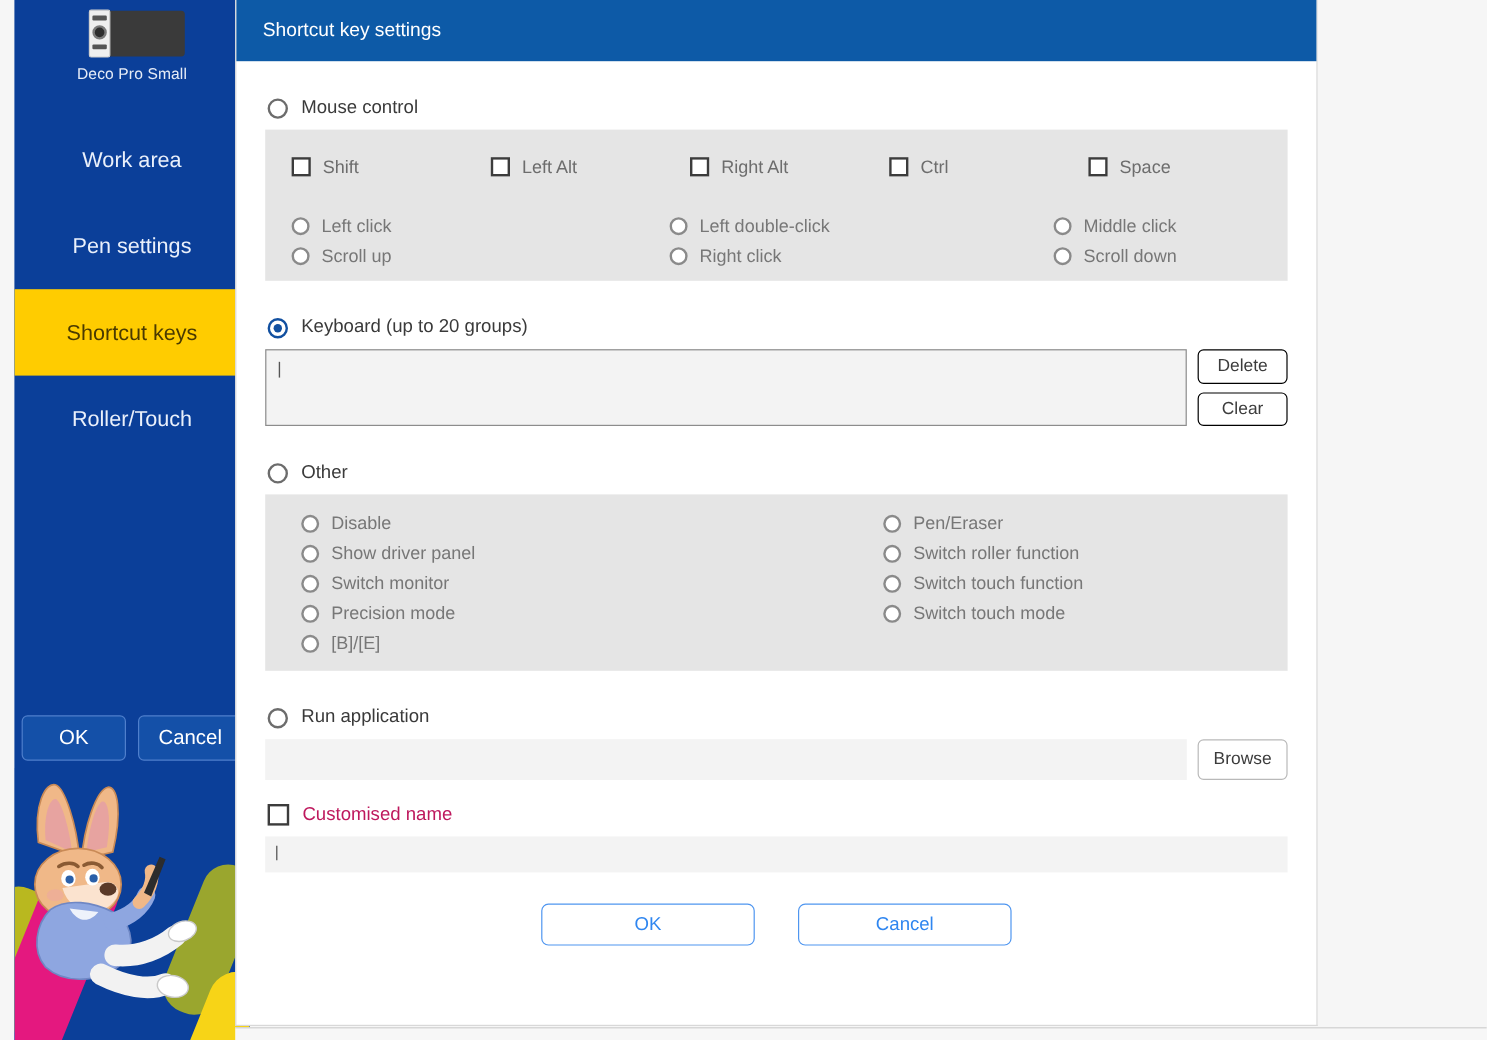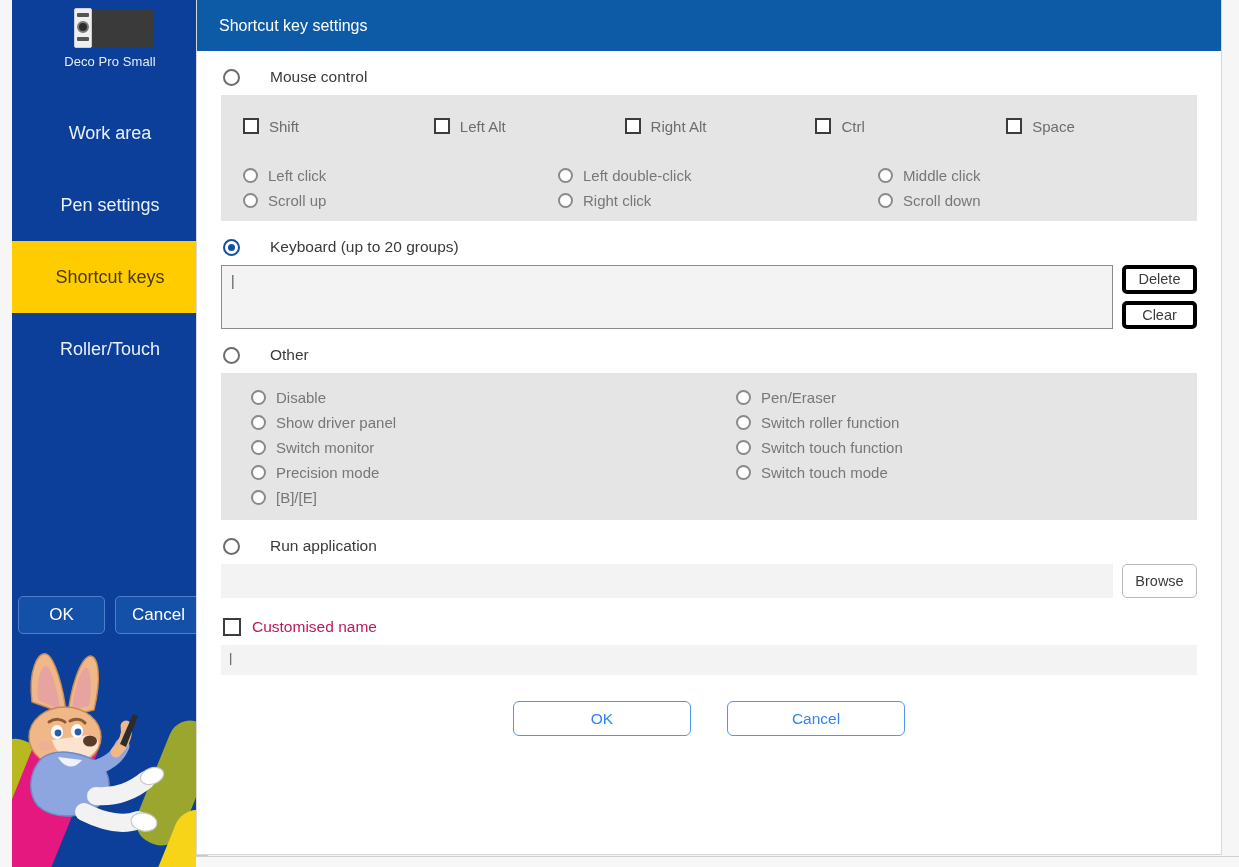--- a/index.html
+++ b/index.html
@@ -62,32 +62,32 @@
     border: 1px solid #4f7fcc; background: #1450a8;
     color: #ffffff; font-size: 17px; cursor: pointer;
     font-family: "Liberation Sans", sans-serif;
   }
   
   .mascot { position: absolute; left: 0; top: 640px; width: 196px; height: 227px; overflow: hidden; }
 
   
   .dialog {
     position: absolute; left: 196px; top: 0;
-    width: 1026px; height: 855px;
+    width: 902px; height: 855px;
     background: #ffffff;
     border: 1px solid #d8d8d8; border-top: none;
   }
   .dialog-title {
     height: 51px; background: #0d5aa7; color: #ffffff;
     display: flex; align-items: center; padding-left: 22px;
     font-size: 16px;
   }
   .dialog-body { padding: 0 24px; }
 
-  .radio-row { display: flex; align-items: center; margin: 17px 0 9px 2px; gap: 19px; }
+  .radio-row { display: flex; align-items: center; margin: 30px 0 9px 2px; }
   .radio {
     width: 17px; height: 17px; border-radius: 50%;
     border: 2px solid #6c6c6c; background: #fff;
     display: inline-block; position: relative; flex: none;
   }
   .radio.checked { border-color: #1250a0; }
   .radio.checked::after {
     content: ""; position: absolute; left: 3px; top: 3px;
     width: 7px; height: 7px; border-radius: 50%; background: #1250a0;
   }
@@ -121,21 +121,21 @@
 
   .kb-row { display: flex; align-items: stretch; gap: 9px; margin-top: 2px; }
   .kb-area {
     flex: 1; height: 64px; background: #f3f3f3;
     border: 1px solid #8c8c8c; padding: 7px 9px;
     font-size: 14px; color: #333;
   }
   .caret { color: #555; }
   .kb-buttons { display: flex; flex-direction: column; gap: 7px; width: 75px; }
   .sm-btn {
-    flex: 1; border: 4px solid #000000; border-radius: 5px;
+    flex: 1; border: 1px solid #000000; border-radius: 5px;
     background: #ffffff; color: #3c3c3c; font-size: 14.5px;
     cursor: pointer; font-family: "Liberation Sans", sans-serif;
   }
 
   .panel-other { padding: 16px 0 14px 30px; }
   .other-grid {
     display: grid; grid-template-columns: 485px auto; row-gap: 8px;
   }
 
   .run-row { display: flex; align-items: stretch; gap: 9px; }

